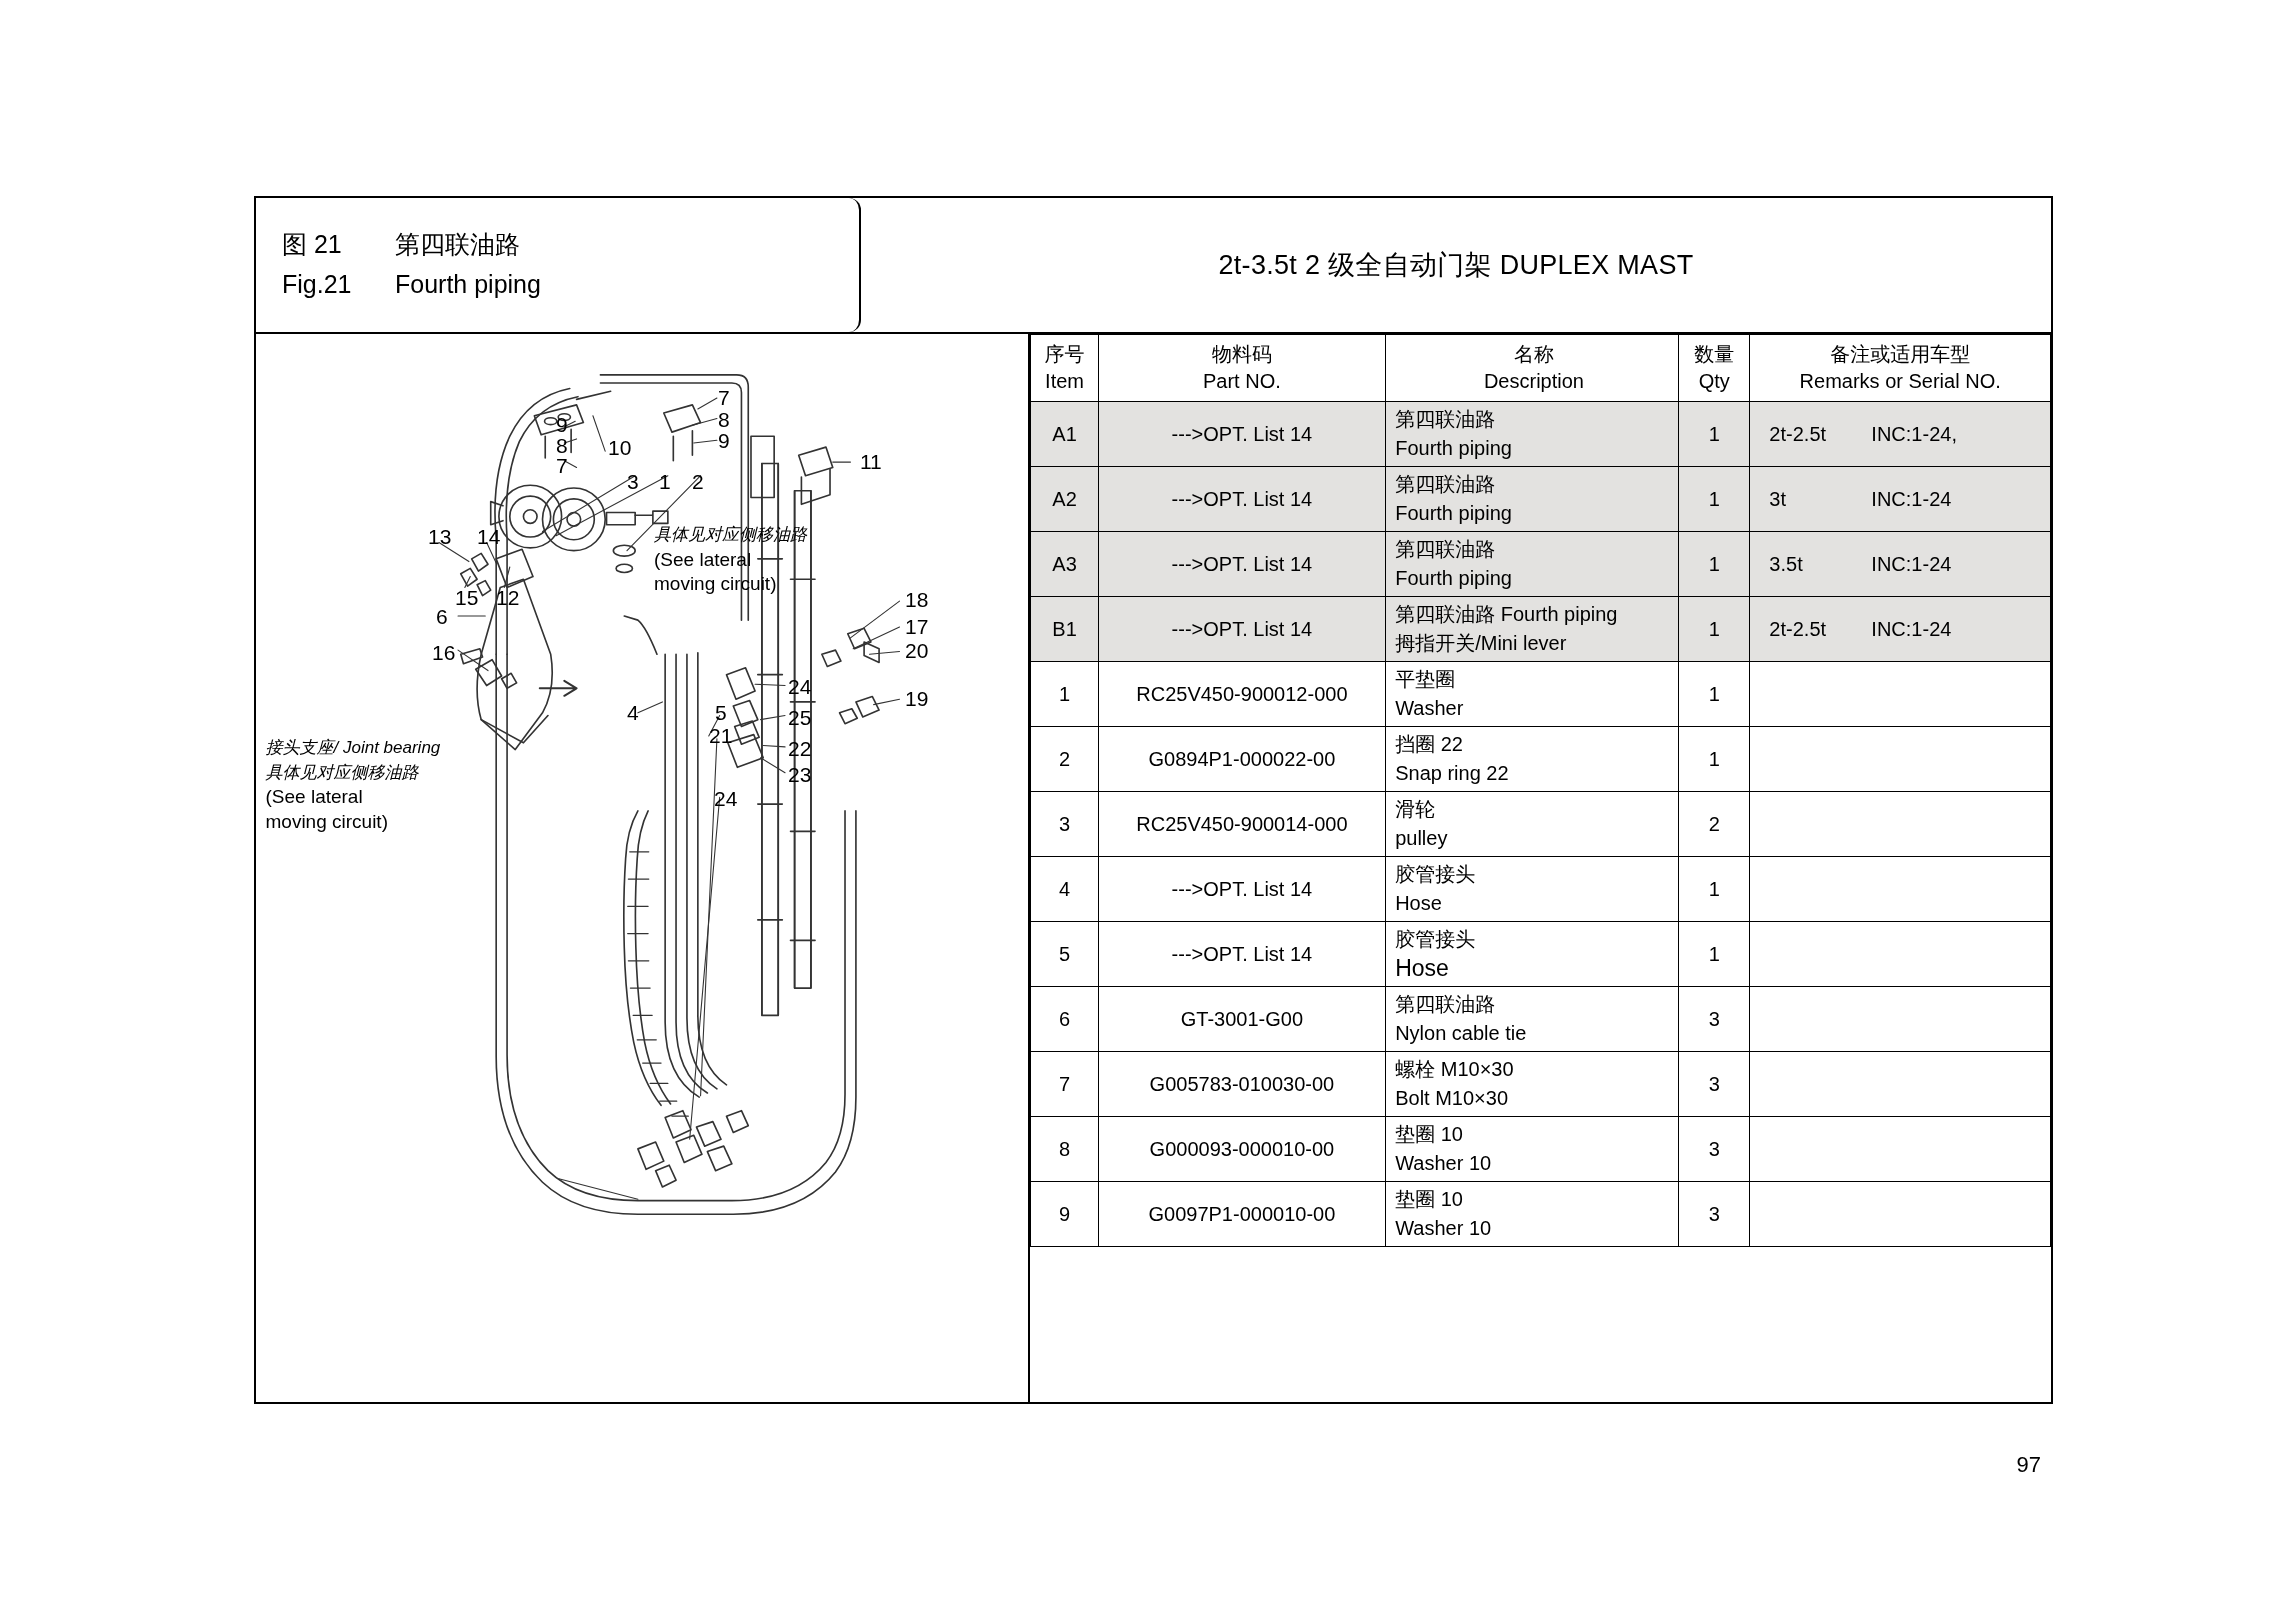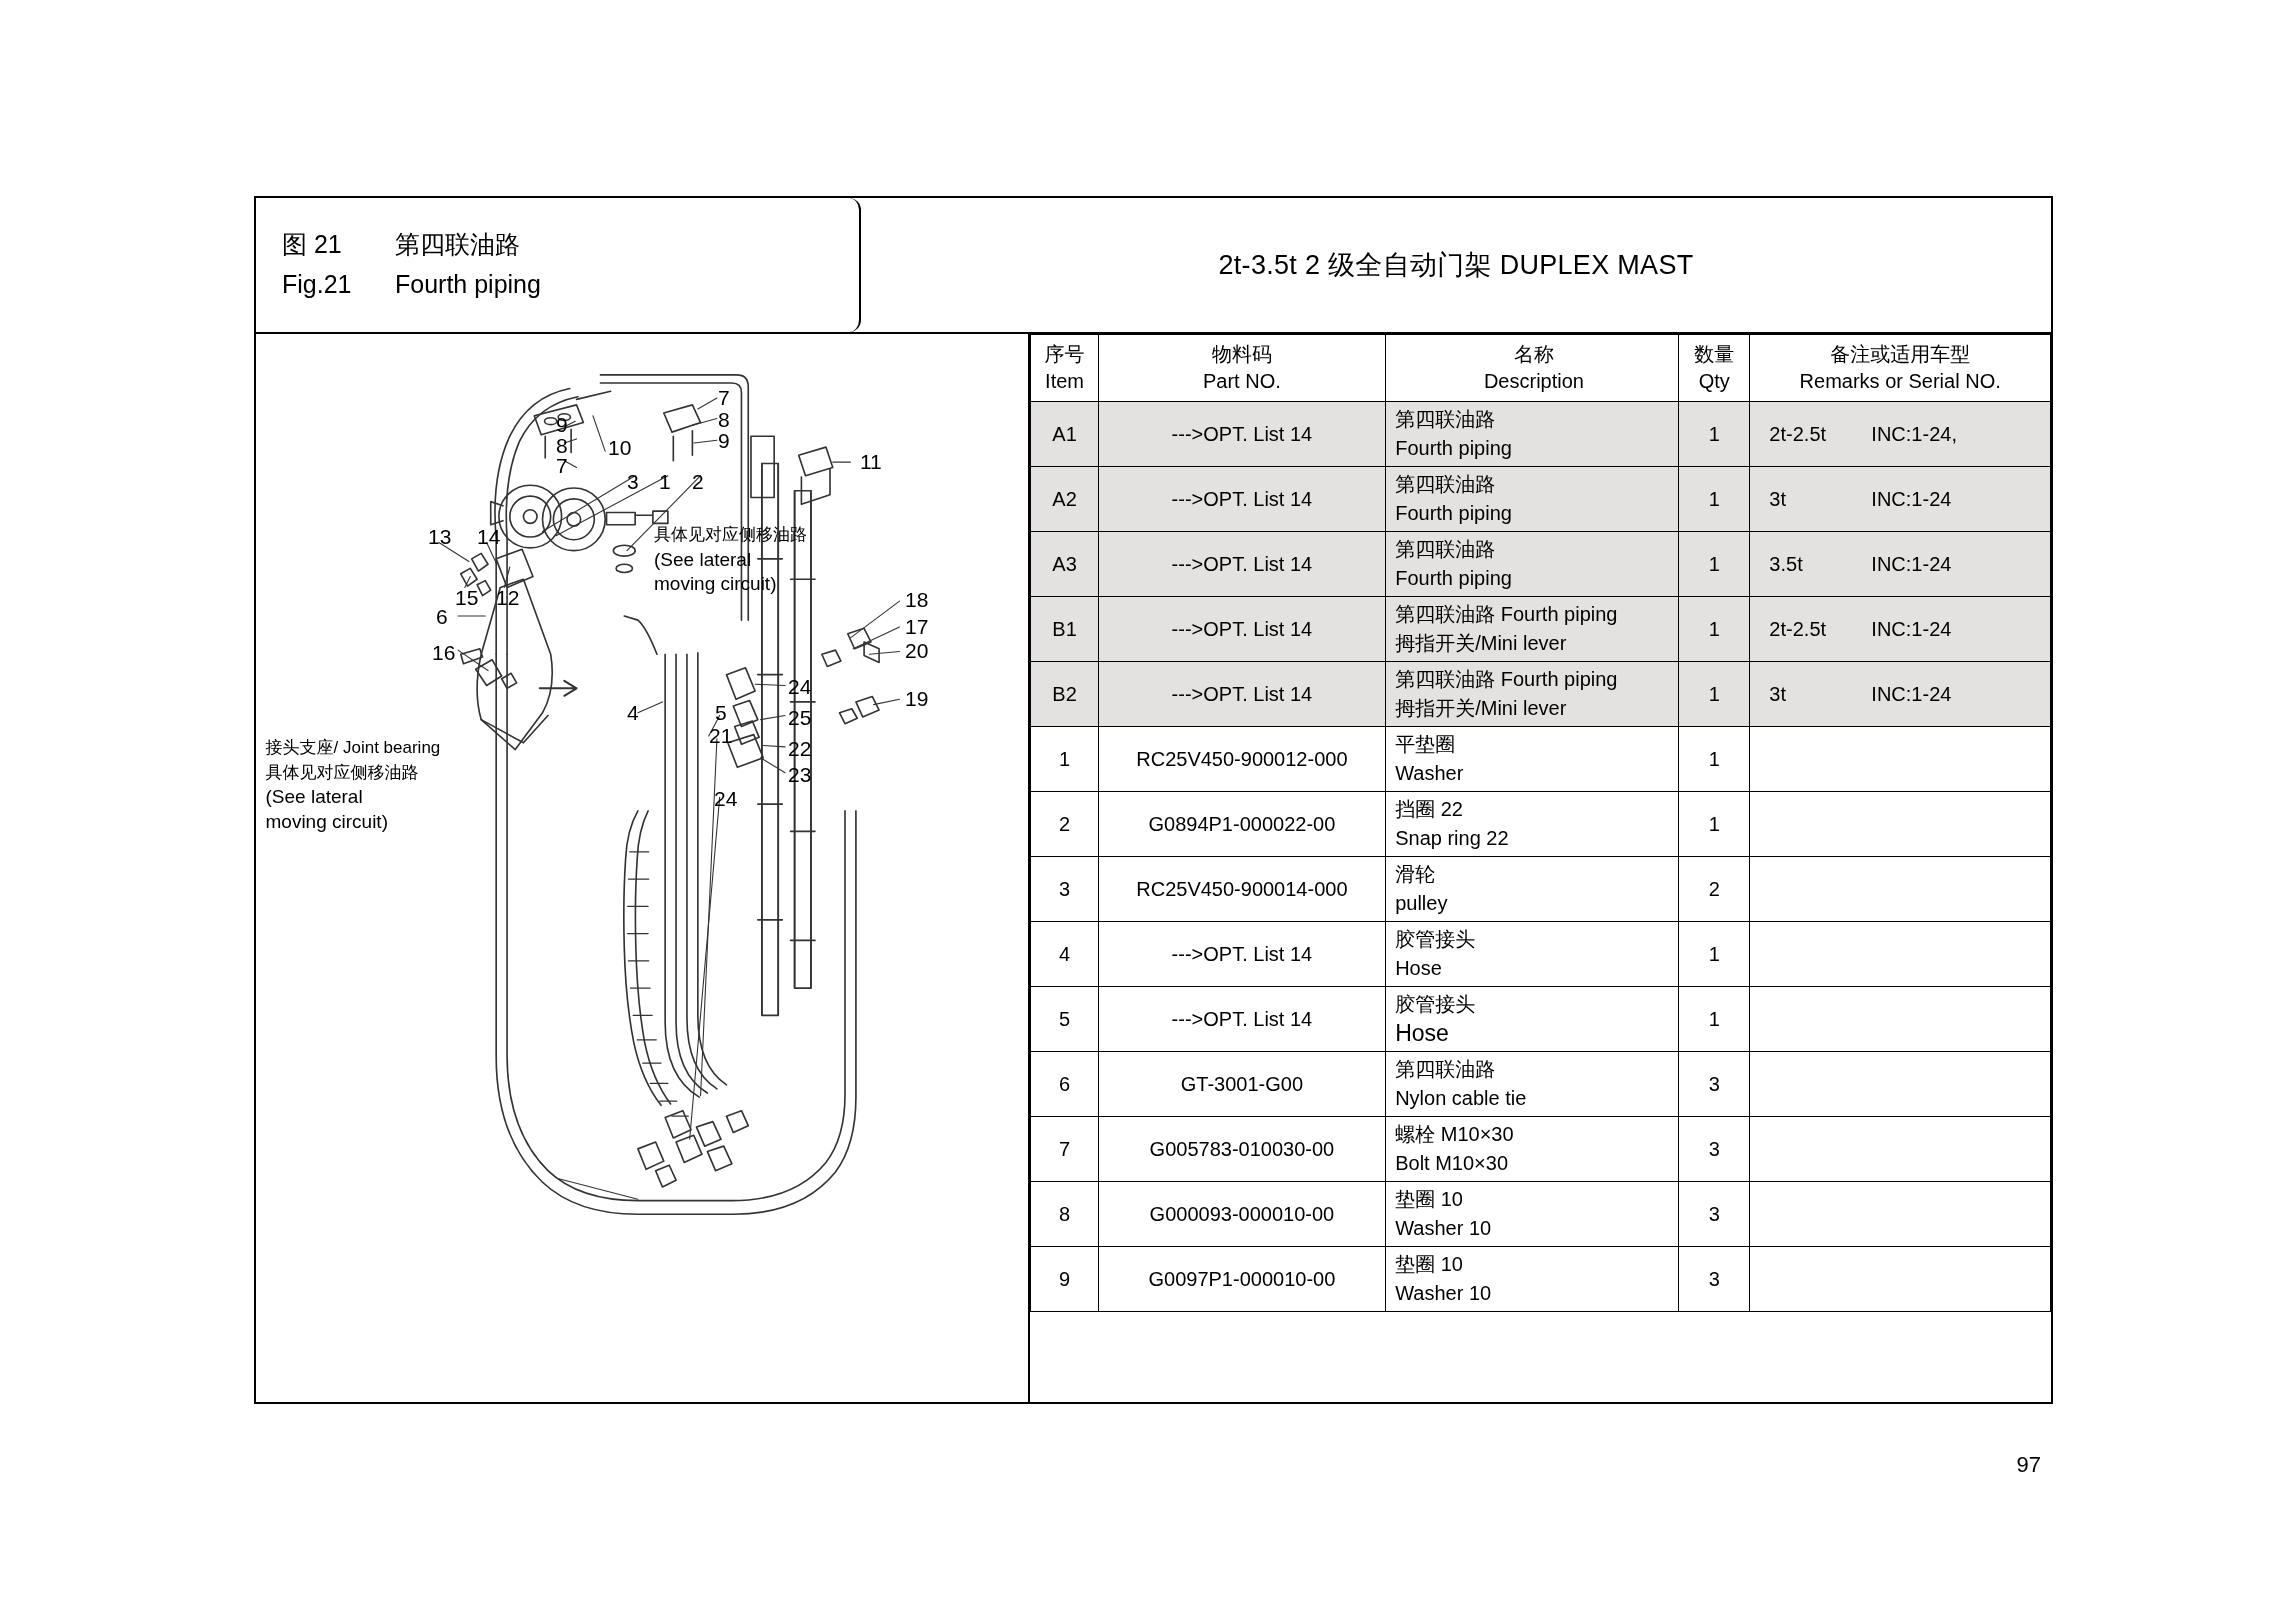--- a/index.html
+++ b/index.html
@@ -80,21 +80,21 @@
     position: absolute;
     font-size: 21px;
     white-space: nowrap;
   }
   .note-box {
     position: absolute;
     font-size: 19px;
     line-height: 24.5px;
     white-space: nowrap;
   }
-  .note-box .cn { font-size: 17px; }
+  .note-box .cn { font-size: 17px; font-style: italic; }
 
   
   .parts-table {
     position: absolute;
     left: 774px;
     top: 136px;
     right: 0;
     bottom: 2px;
   }
   table.parts {
@@ -407,37 +407,20 @@
               </div>
             </td>
             <td class="c-qty">1</td>
             <td class="c-rem">
               <div class="rem-cols">
                 <span class="a">2t-2.5t</span>
                 <span>INC:1-24</span>
               </div>
             </td>
           </tr>
-          <tr class="shaded">
-            <td class="c-item">B2</td>
-            <td class="c-part">---&gt;OPT. List 14</td>
-            <td class="c-desc">
-              <div class="cellpair">
-                <span class="cn">第四联油路 Fourth piping</span>
-                <span class="en">拇指开关/Mini lever</span>
-              </div>
-            </td>
-            <td class="c-qty">1</td>
-            <td class="c-rem">
-              <div class="rem-cols">
-                <span class="a">3t</span>
-                <span>INC:1-24</span>
-              </div>
-            </td>
-          </tr>
           <tr>
             <td class="c-item">1</td>
             <td class="c-part">RC25V450-900012-000</td>
             <td class="c-desc">
               <div class="cellpair">
                 <span class="cn">平垫圈</span>
                 <span class="en">Washer</span>
               </div>
             </td>
             <td class="c-qty">1</td>

